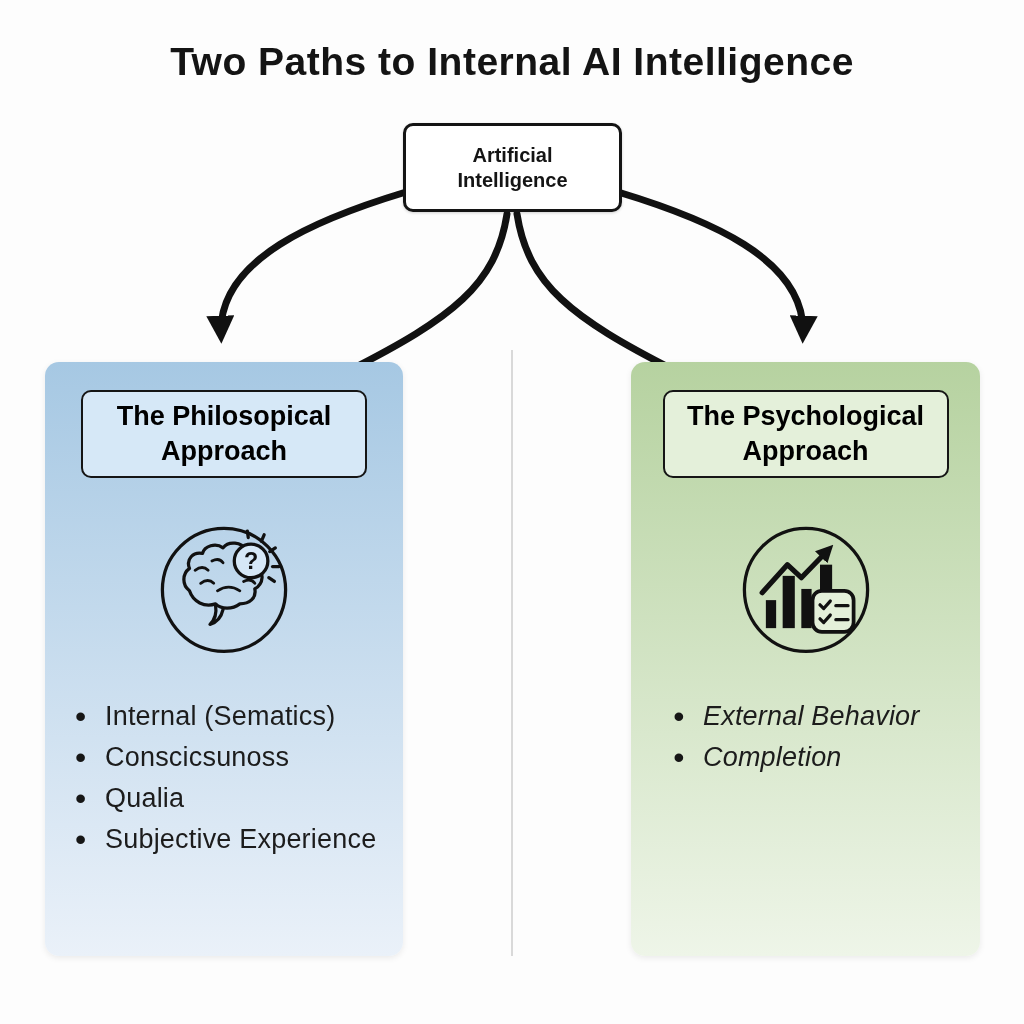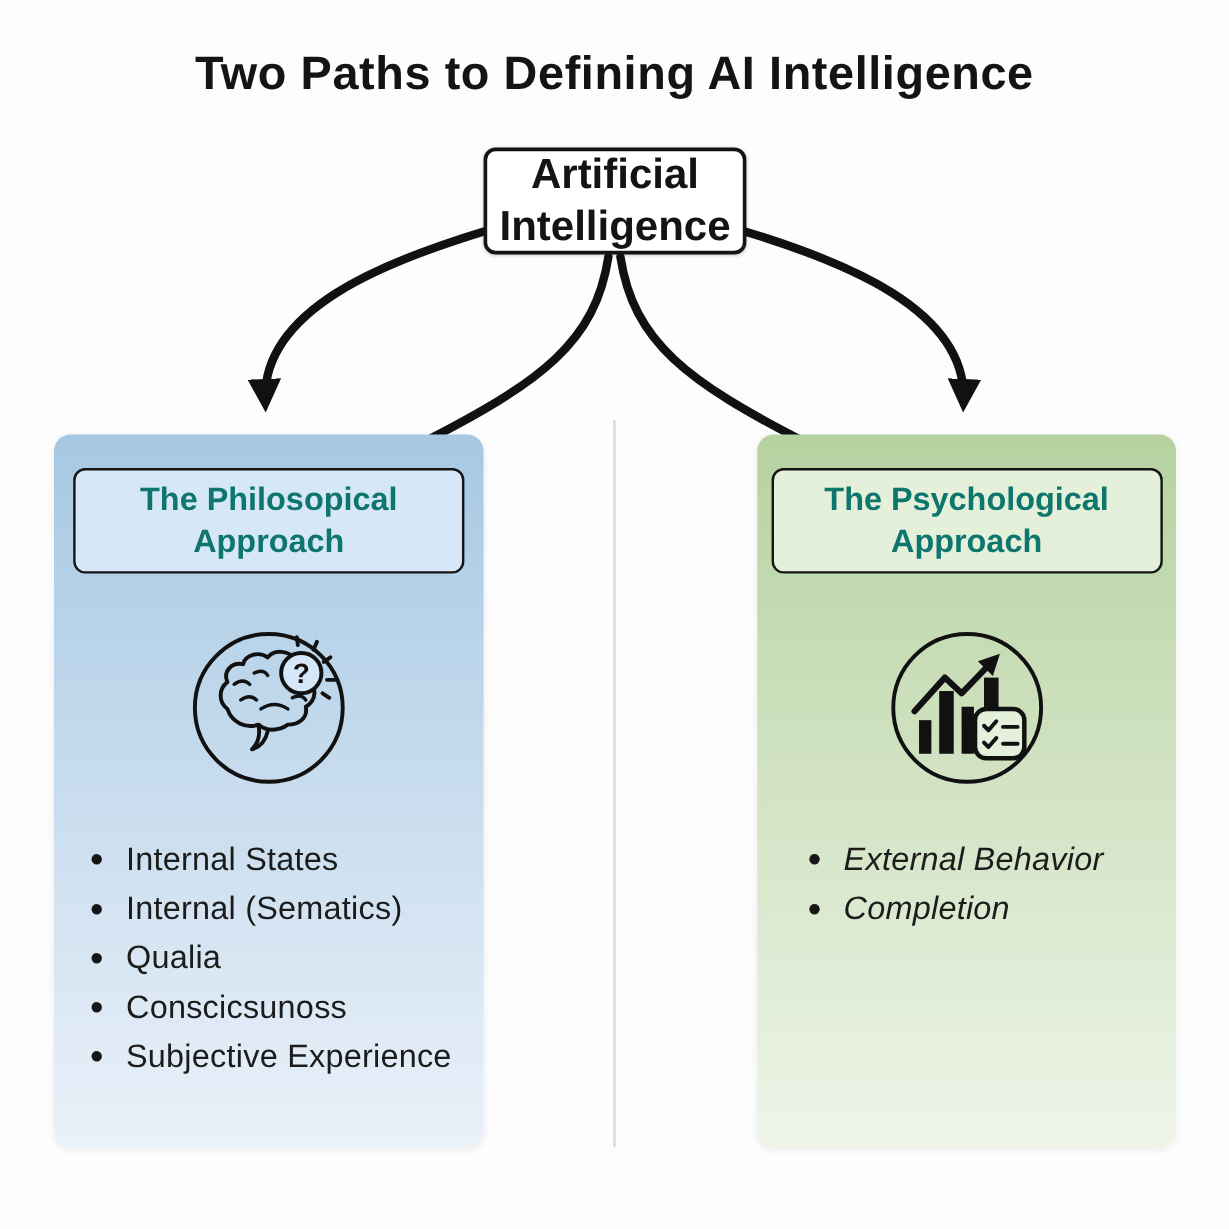--- a/index.html
+++ b/index.html
@@ -7,56 +7,56 @@
   #canvas{position:relative;width:1024px;height:1024px;background:var(--background,#fdfdfd);overflow:hidden;}
 
   .title{position:absolute;top:40px;left:0;right:0;text-align:center;
     font-size:39px;font-weight:bold;color:var(--ink,#141414);letter-spacing:.5px;z-index:2;}
 
   .connectors{position:absolute;left:0;top:0;width:1024px;height:1024px;z-index:1;}
 
   .ai-box{position:absolute;left:403px;top:123px;width:219px;height:89px;box-sizing:border-box;
     background:#fff;border:3px solid var(--ink,#141414);border-radius:10px;
     display:flex;align-items:center;justify-content:center;text-align:center;
-    font-size:35px;font-weight:bold;line-height:1.22;color:var(--ink,#141414);
+    font-size:20px;font-weight:bold;line-height:1.22;color:var(--ink,#141414);
     z-index:3;box-shadow:0 1px 3px rgba(0,0,0,.18);padding:4px 10px;}
 
   .divider{position:absolute;left:511px;top:350px;width:2px;height:606px;
     background:var(--divider,#d9d9d9);z-index:1;}
 
   .panel{position:absolute;top:362px;height:594px;border-radius:14px;z-index:2;
     box-shadow:0 2px 6px rgba(0,0,0,.08);}
   .panel.left{left:45px;width:358px;
     background:linear-gradient(180deg,var(--left-top,#a6c8e3),var(--left-bottom,#eaf1f9));}
   .panel.right{left:631px;width:349px;
     background:linear-gradient(180deg,var(--right-top,#b6d2a0),var(--right-bottom,#eef5e8));}
 
-  .panel-header{width:326px;margin:28px auto 0;box-sizing:border-box;
+  .panel-header{width:286px;margin:28px auto 0;box-sizing:border-box;
     border:2.5px solid #151515;border-radius:10px;padding:7px 12px;
-    text-align:center;font-size:27px;font-weight:bold;line-height:1.3;color:#0f766e;}
+    text-align:center;font-size:27px;font-weight:bold;line-height:1.3;color:#000000;}
   .panel.left .panel-header{background:var(--left-header,#d6e8f7);}
   .panel.right .panel-header{background:var(--right-header,#e4f0da);}
 
   .icon-wrap{display:flex;justify-content:center;margin-top:40px;}
 
   ul.points{list-style:none;margin:45px 0 0;padding:0;}
   .panel.left  ul.points{margin-left:28px;}
   .panel.right ul.points{margin-left:40px;font-style:italic;}
   ul.points li{position:relative;padding-left:32px;font-size:27px;color:#1c1c1c;
     margin-bottom:14px;line-height:1.0;letter-spacing:.2px;}
   ul.points li::before{content:"\2022";position:absolute;left:2px;top:-3px;font-size:32px;color:#161616;}
 
   svg .stroke{stroke:var(--line,#111);fill:none;stroke-linecap:round;stroke-linejoin:round;}
 </style>
 </head>
 <body>
 
 <div id="canvas">
 
-  <div class="title">Two Paths to Defining AI Intelligence</div>
+  <div class="title">Two Paths to Internal AI Intelligence</div>
 
   <svg class="connectors" viewBox="0 0 1024 1024" xmlns="http://www.w3.org/2000/svg">
     <defs>
       <marker id="arrowhead" viewBox="0 0 10 10" refX="6.5" refY="5" markerWidth="4" markerHeight="4" orient="auto-start-reverse">
         <path d="M 0 0 L 10 5 L 0 10 z" fill="#111"></path>
       </marker>
     </defs>
     <path class="stroke" d="M 406 192 C 320 218, 218 258, 221 334" stroke-width="7" marker-end="url(#arrowhead)"></path>
     <path class="stroke" d="M 507 214 C 496 285, 452 318, 350 370" stroke-width="7"></path>
     <path class="stroke" d="M 517 214 C 528 285, 572 318, 674 370" stroke-width="7"></path>
@@ -97,24 +97,23 @@
         <text x="104" y="55" text-anchor="middle" font-size="25" font-weight="bold" fill="#111" font-family="Liberation Sans, sans-serif">?</text>
         <path class="stroke" stroke-width="3.5" d="M 100 14 L 101 21"></path>
         <path class="stroke" stroke-width="3.5" d="M 118 18 L 115 25"></path>
         <path class="stroke" stroke-width="3.5" d="M 130 32 L 124 36"></path>
         <path class="stroke" stroke-width="3.5" d="M 134 52 L 127 52"></path>
         <path class="stroke" stroke-width="3.5" d="M 129 68 L 123 64"></path>
       </svg>
     </div>
 
     <ul class="points">
-      <li>Internal States</li>
       <li>Internal (Sematics)</li>
+      <li>Conscicsunoss</li>
       <li>Qualia</li>
-      <li>Conscicsunoss</li>
       <li>Subjective Experience</li>
     </ul>
   </div>
 
   <div class="panel right">
     <div class="panel-header">The Psychological Approach</div>
 
     <div class="icon-wrap">
       <svg width="140" height="140" viewBox="0 0 150 150" xmlns="http://www.w3.org/2000/svg">
         <defs>

